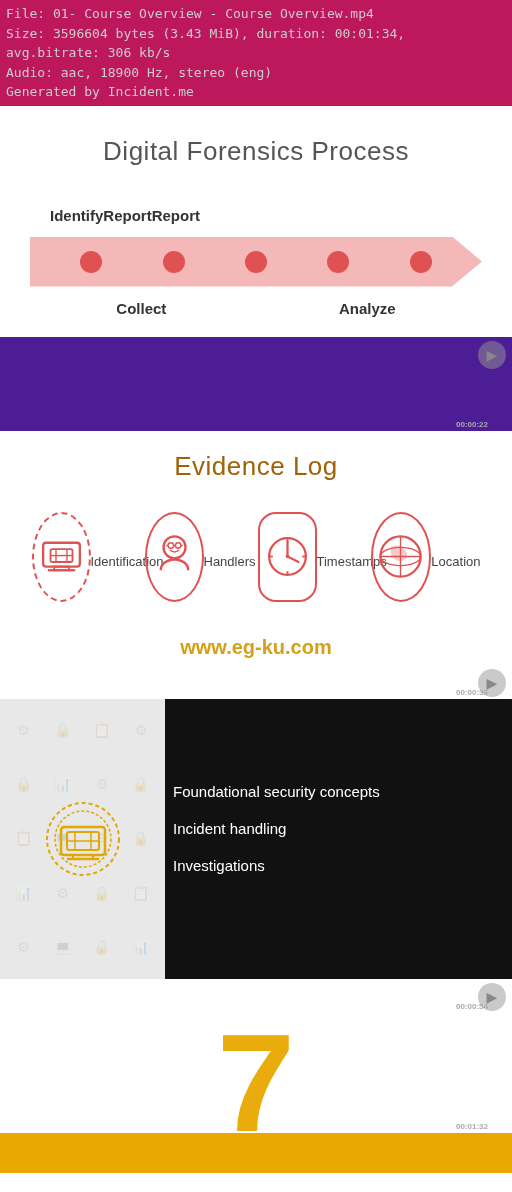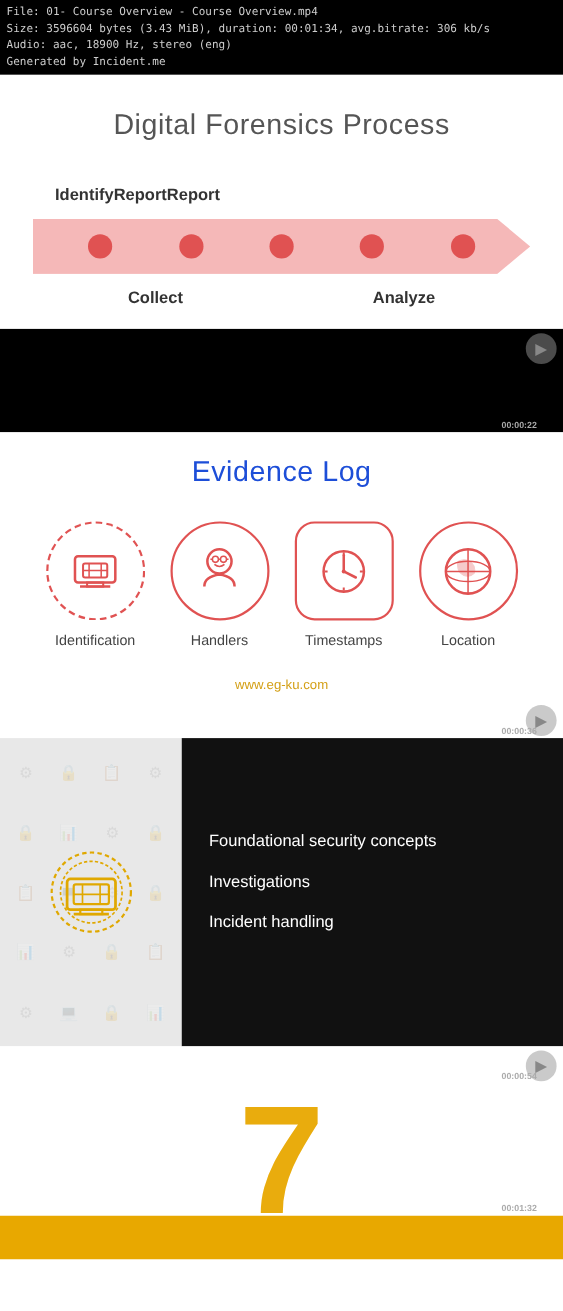--- a/index.html
+++ b/index.html
@@ -6,23 +6,23 @@
     body {
       width: 512px;
       min-height: 1192px;
       background: #fff;
       font-family: Arial, sans-serif;
       overflow-x: hidden;
     }
 
     
     .meta-bar {
-      background: #000000;
+      background: #be185d;
       color: #ccc;
-      font-size: 10px;
+      font-size: 13px;
       padding: 4px 6px;
       line-height: 1.5;
       font-family: monospace;
     }
 
     
     .section-forensics {
       background: #fff;
       padding: 30px 20px 20px;
       text-align: center;
@@ -101,49 +101,49 @@
       text-align: center;
     }
     .bottom-labels span {
       font-size: 15px;
       font-weight: 600;
       color: #333;
     }
 
     .section-forensics-wrap {
       position: relative;
-      background: #000000;
+      background: #4c1d95;
       padding-bottom: 60px;
     }
 
     
     .section-evidence {
       background: #fff;
       padding: 20px 20px 20px;
       text-align: center;
     }
 
     .section-evidence .title {
       font-size: 26px;
       font-weight: 300;
-      color: #1d4ed8;
+      color: #a16207;
       margin-bottom: 30px;
       letter-spacing: 0.5px;
     }
 
     .evidence-icons {
       display: flex;
       justify-content: space-around;
       align-items: flex-start;
       padding: 0 10px;
     }
 
     .evidence-item {
       display: flex;
-      flex-direction: column;
+      flex-direction: row;
       align-items: center;
       width: 110px;
     }
 
     .icon-circle {
       width: 90px;
       height: 90px;
       border-radius: 50%;
       border: 2.5px solid #e05252;
       display: flex;
@@ -231,21 +231,21 @@
       width: 80px;
       height: 80px;
     }
 
     .section-security .right-panel {
       flex: 1;
       background: #111;
       display: flex;
       flex-direction: column;
       justify-content: center;
-      padding: 20px 25px;
+      padding: 20px 8px;
     }
 
     .security-item {
       font-size: 15px;
       color: #fff;
       margin-bottom: 20px;
       font-weight: 400;
     }
 
     
@@ -442,21 +442,21 @@
             <path d="M20 20 Q28 16 34 22 Q38 26 36 32 Q32 36 26 34 Q18 30 20 20Z" fill="#e05252" opacity="0.3" stroke="#e05252" stroke-width="1"></path>
           </svg>
         </div>
         <span class="evidence-label">Location</span>
       </div>
 
     </div>
   </div>
 
   <div class="watermark">
-    <span style="color:#d4a017; font-size:12px; font-weight:normal;">www.eg-ku.com</span>
+    <span style="color:#d4a017; font-size:20px; font-weight:bold;">www.eg-ku.com</span>
   </div>
 
   <div class="nav-area">
     <button class="nav-circle">▶</button>
   </div>
   <div class="slide-timestamp">00:00:36</div>
 </div>
 
 <div class="slide-nav">
   <div class="section-security">
@@ -500,22 +500,22 @@
           <rect x="24" y="33" width="32" height="18" rx="2" fill="none" stroke="#e0a800" stroke-width="2"></rect>
           <line x1="32" y1="33" x2="32" y2="51" stroke="#e0a800" stroke-width="1.5"></line>
           <line x1="48" y1="33" x2="48" y2="51" stroke="#e0a800" stroke-width="1.5"></line>
           <line x1="24" y1="42" x2="56" y2="42" stroke="#e0a800" stroke-width="1.5"></line>
         </svg>
       </div>
     </div>
 
     <div class="right-panel">
       <div class="security-item">Foundational security concepts</div>
+      <div class="security-item">Incident handling</div>
       <div class="security-item">Investigations</div>
-      <div class="security-item">Incident handling</div>
     </div>
   </div>
 
   <div class="nav-area">
     <button class="nav-circle">▶</button>
   </div>
   <div class="slide-timestamp">00:00:54</div>
 </div>
 
 <div class="section-number slide-nav">

